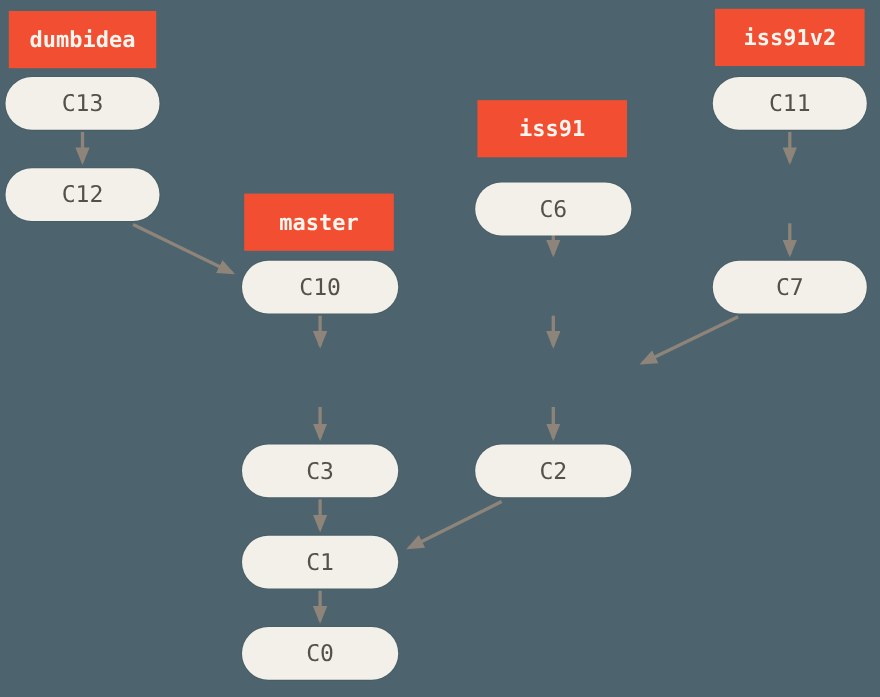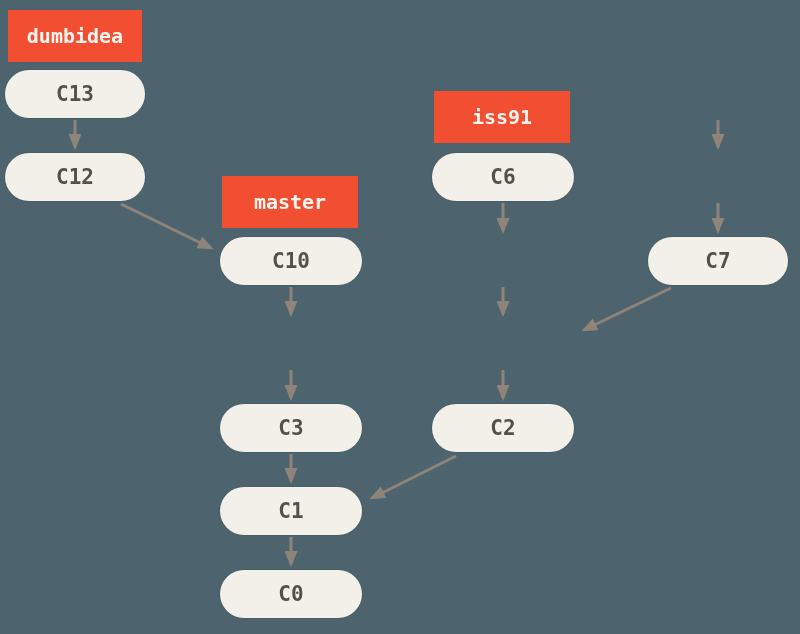--- a/index.html
+++ b/index.html
@@ -29,21 +29,21 @@
   .commit-node {
     position: absolute;
     width: 140px;
     height: 48px;
     background: #f2f0e9;
     border-radius: 24px;
     display: flex;
     align-items: center;
     justify-content: center;
     font-size: 21px;
-    font-weight: bold;
+    font-weight: normal;
     color: #54514a;
     box-shadow: 0 0 0 1px rgba(0,0,0,0.06);
   }
   .branch-label {
     position: absolute;
     width: 136px;
     height: 52px;
     background: #f14e32;
     display: flex;
     align-items: center;
@@ -75,27 +75,29 @@
     <path class="edge" d="M503,370 L503,398" marker-end="url(#ah)"></path>
     <path class="edge" d="M456,456 L372,498" marker-end="url(#ah)"></path>
     <path class="edge" d="M718,120 L718,147" marker-end="url(#ah)"></path>
     <path class="edge" d="M718,203 L718,231" marker-end="url(#ah)"></path>
     <path class="edge" d="M671,288 L584,330" marker-end="url(#ah)"></path>
   </svg>
 
   <div class="branch-label" style="left:222px; top:176px;">master</div>
   <div class="branch-label" style="left:8px;   top:10px;  width:134px;">dumbidea</div>
   <div class="branch-label" style="left:434px; top:91px;">iss91</div>
+  <div class="branch-label" style="left:650px; top:8px;">iss91v2</div>
 
   <div class="commit-node" style="left:5px; top:70px;">C13</div>
   <div class="commit-node" style="left:5px; top:153px;">C12</div>
 
   <div class="commit-node" style="left:220px; top:237px; width:142px;">C10</div>
   <div class="commit-node" style="left:220px; top:404px; width:142px;">C3</div>
   <div class="commit-node" style="left:220px; top:487px; width:142px;">C1</div>
   <div class="commit-node" style="left:220px; top:570px; width:142px;">C0</div>
 
-  <div class="commit-node" style="left:432px; top:153px; width:142px;">C6</div>
+  <div class="commit-node" style="left:432px; top:166px; width:142px;">C6</div>
   <div class="commit-node" style="left:432px; top:404px; width:142px;">C2</div>
 
+  <div class="commit-node" style="left:648px; top:70px;">C11</div>
   <div class="commit-node" style="left:648px; top:237px;text-align:center;">C7</div>
 
 </div>
 
 </body></html>

